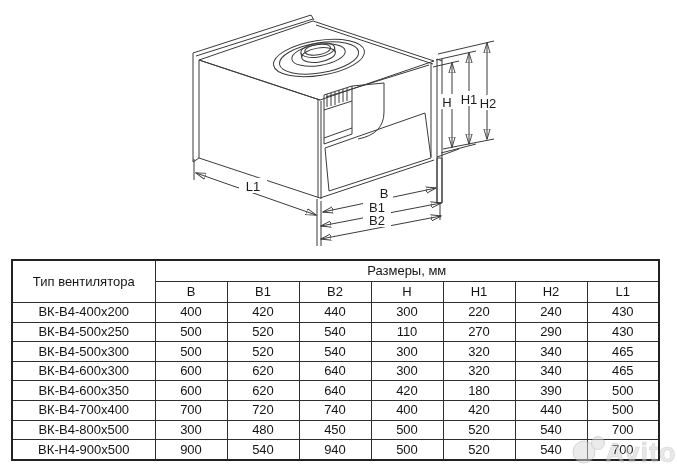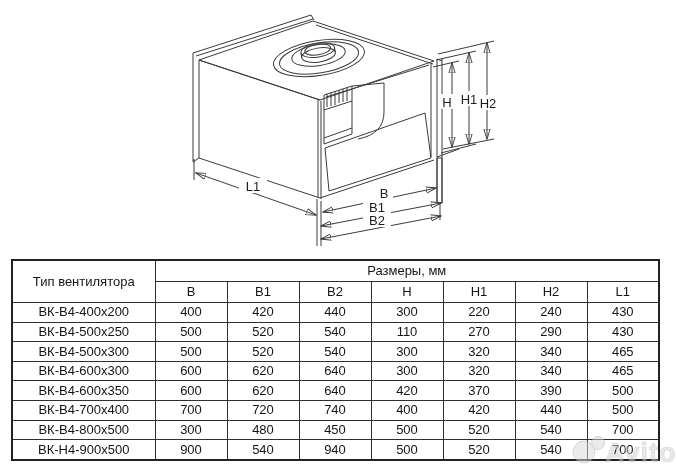--- a/index.html
+++ b/index.html
@@ -217,21 +217,21 @@
           <td>320</td>
           <td>340</td>
           <td>465</td>
         </tr>
         <tr>
           <td>ВК-В4-600x350</td>
           <td>600</td>
           <td>620</td>
           <td>640</td>
           <td>420</td>
-          <td>370</td>
+          <td>180</td>
           <td>390</td>
           <td>500</td>
         </tr>
         <tr>
           <td>ВК-В4-700x400</td>
           <td>700</td>
           <td>720</td>
           <td>740</td>
           <td>400</td>
           <td>420</td>

